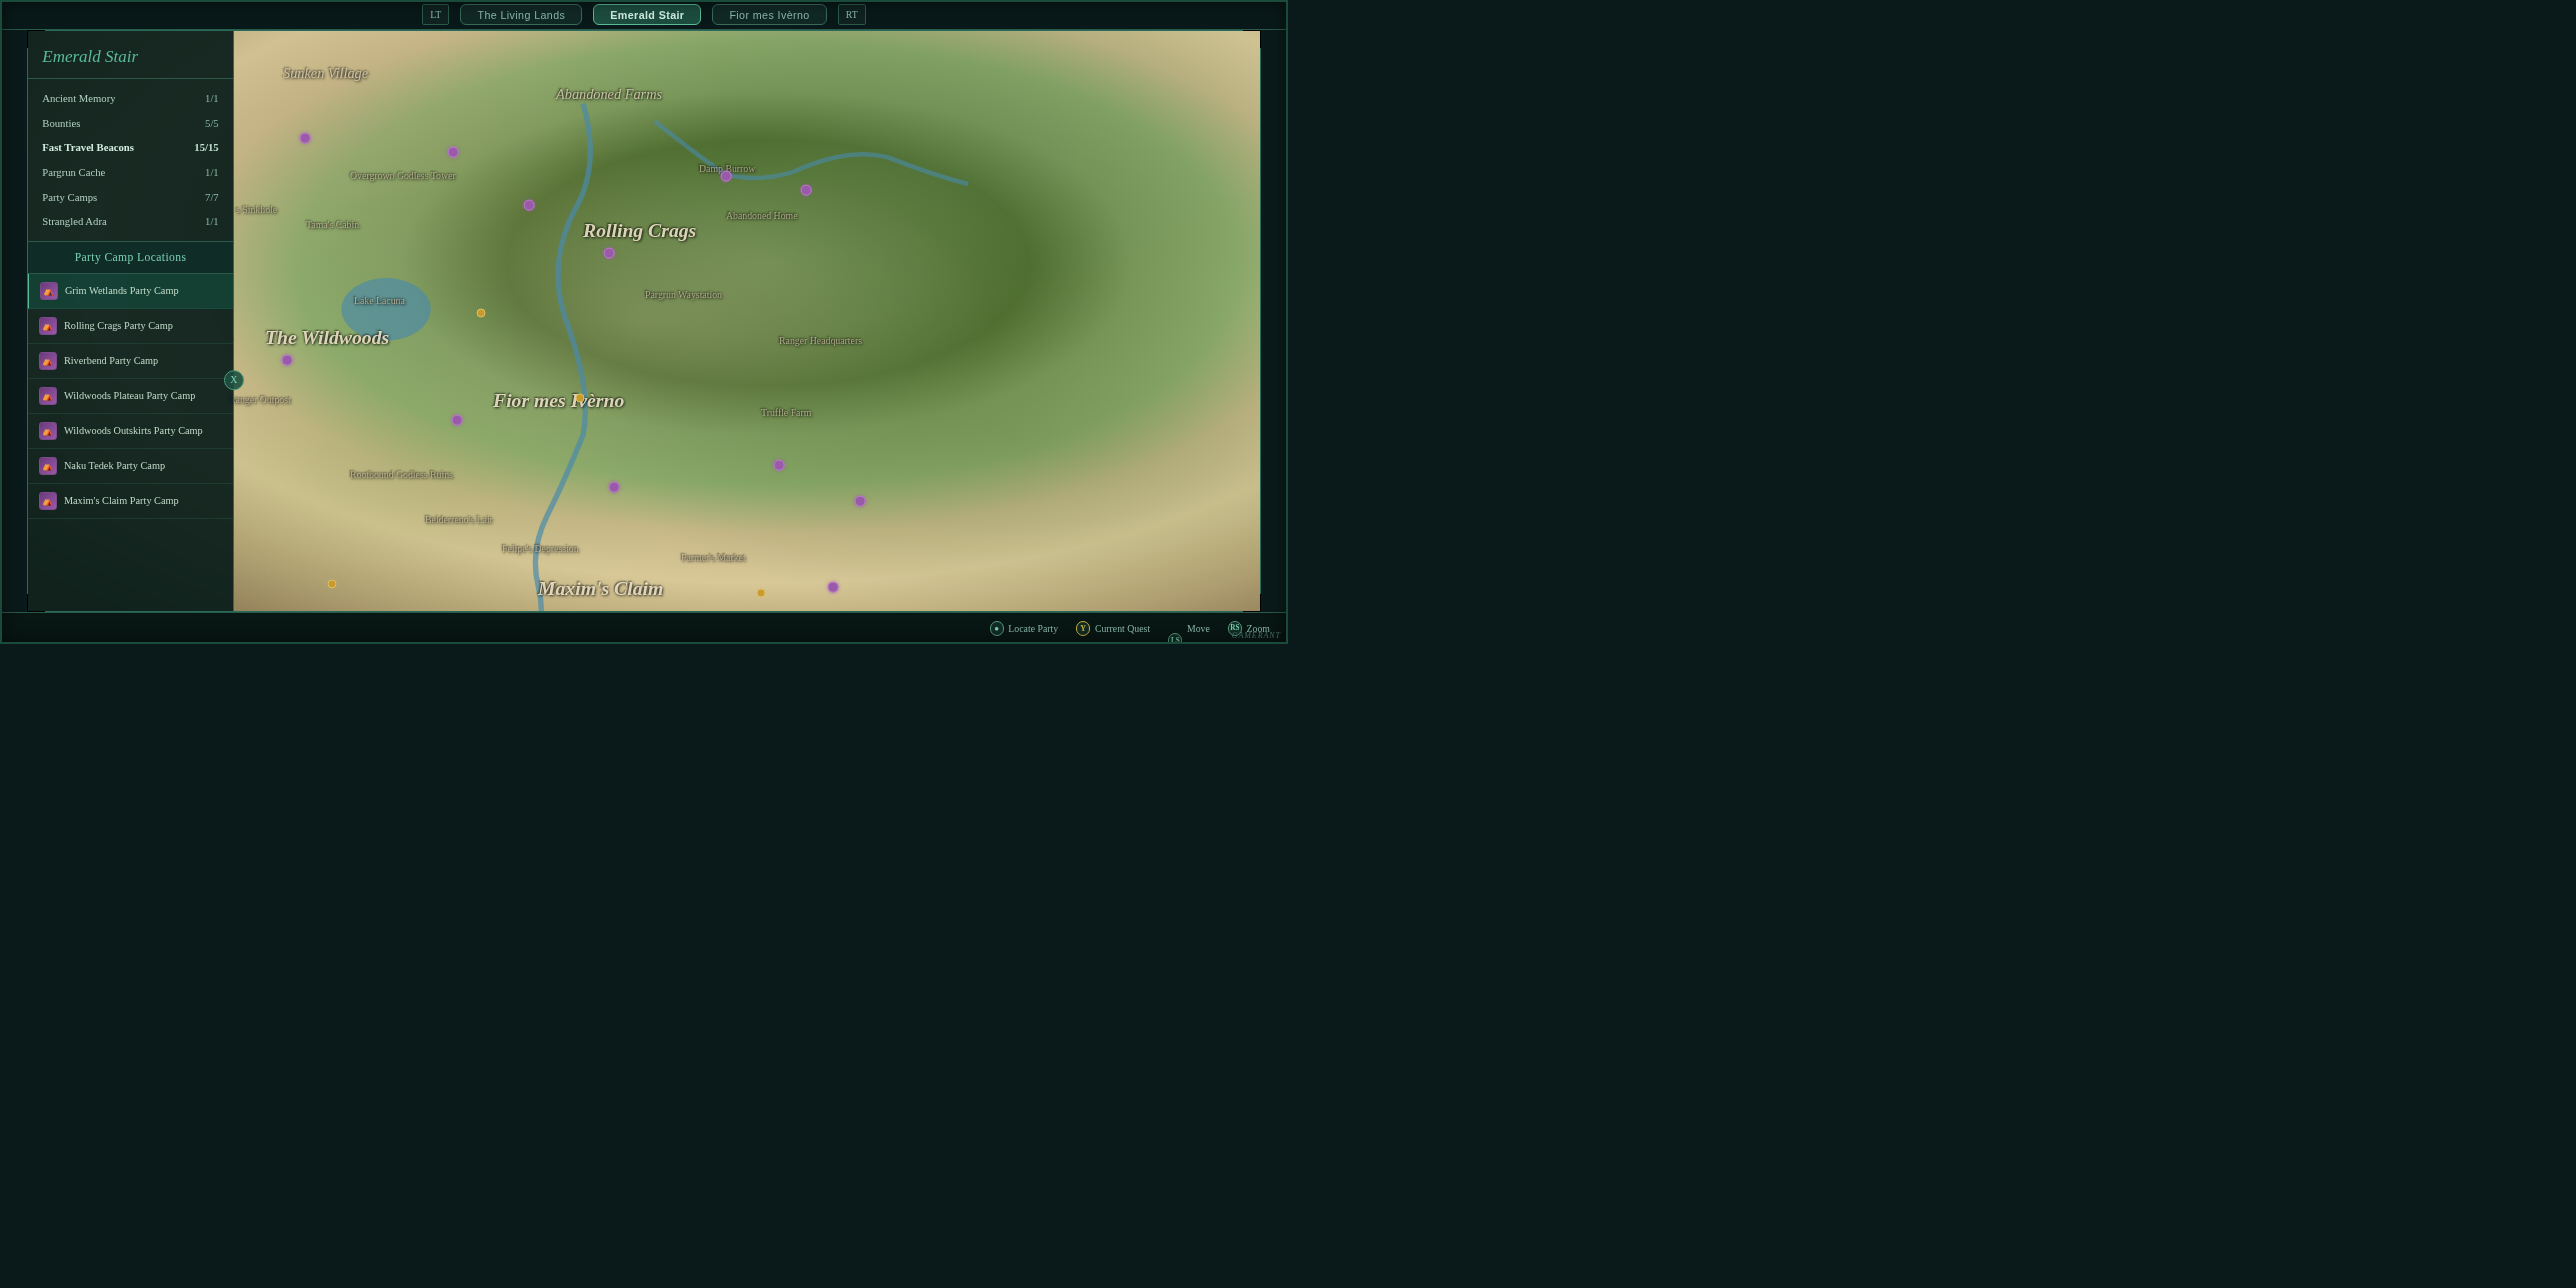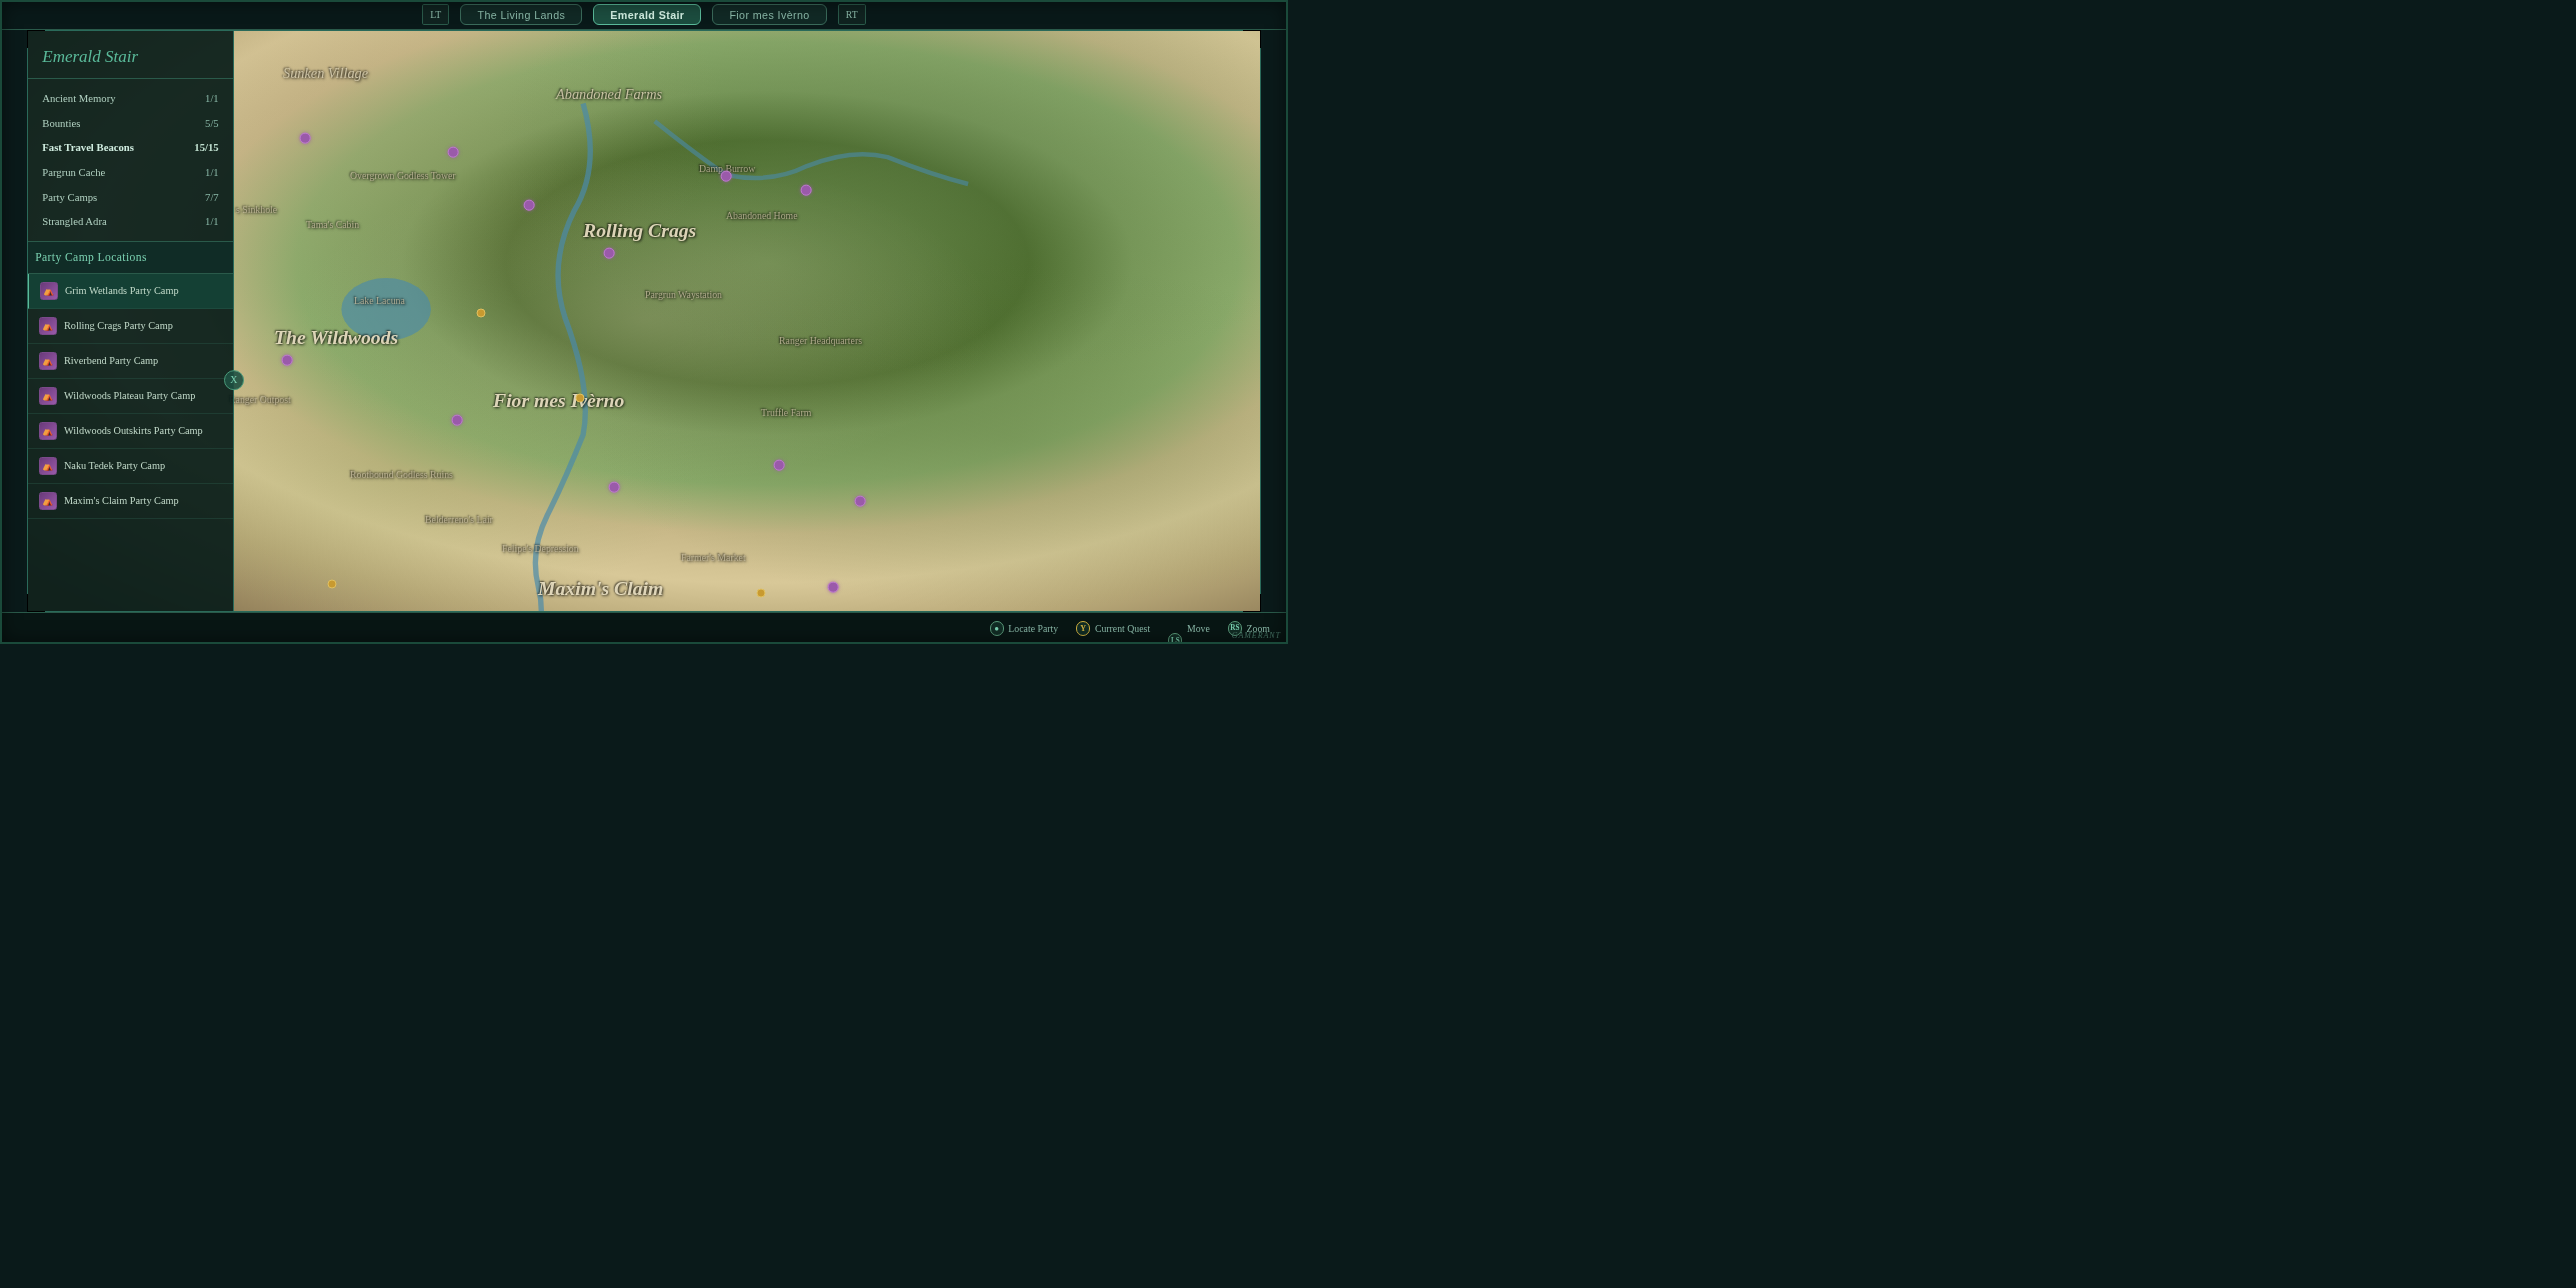--- a/index.html
+++ b/index.html
@@ -157,21 +157,21 @@
       display: flex;
       align-items: center;
       padding: 9px 7.2px;
       background: rgba(15, 45, 40, 0.8);
       border-bottom: 0.9px solid #2a5a4a;
     }
     .party-camps-title {
       color: #7ad0b0;
       font-size: 11.6px;
       flex: 1;
-      text-align: left;
+      text-align: center;
       letter-spacing: 0.4px;
     }
     .x-btn {
       width: 19.7px;
       height: 19.7px;
       background: rgba(30, 80, 65, 0.9);
       border: 0.9px solid #4a9a7a;
       border-radius: 50%;
       color: #7ad0b0;
       font-size: 9.8px;
@@ -338,21 +338,21 @@
     <path d="M 700 100 Q 750 140 780 160 Q 830 170 870 150 Q 920 130 960 140 Q 1010 160 1050 170" stroke="#4a8aaa" stroke-width="5" fill="none" opacity="0.6"></path>
 
     <ellipse cx="400" cy="310" rx="50" ry="35" fill="#4a8aaa" opacity="0.65"></ellipse>
 
     <path d="M 800 680 Q 850 700 900 690 Q 950 680 1000 700 Q 1050 720 1100 710" stroke="#4a8aaa" stroke-width="4" fill="none" opacity="0.5"></path>
   </svg>
 
   <div class="map-label medium" style="left:255px;top:34px;">Sunken Village</div>
   <div class="map-label medium" style="left:528px;top:55px;">Abandoned Farms</div>
   <div class="map-label large" style="left:555px;top:188px;">Rolling Crags</div>
-  <div class="map-label large" style="left:246px;top:295px;font-style:italic;">The Wildwoods</div>
+  <div class="map-label large" style="left:237px;top:295px;font-style:italic;">The Wildwoods</div>
   <div class="map-label large" style="left:465px;top:358px;">Fior mes Ivèrno</div>
   <div class="map-label large" style="left:510px;top:546px;">Maxim's Claim</div>
 
   <div class="map-label small" style="left:326px;top:264px;">Lake Lacuna</div>
   <div class="map-label small" style="left:322px;top:139px;">Overgrown Godless Tower</div>
   <div class="map-label small" style="left:270px;top:188px;margin-left:8px;">Tama's Cabin</div>
   <div class="map-label small" style="left:671px;top:132px;">Damp Burrow</div>
   <div class="map-label small" style="left:698px;top:179px;">Abandoned Home</div>
   <div class="map-label small" style="left:617px;top:258px;">Pargrun Waystation</div>
   <div class="map-label small" style="left:751px;top:304px;">Ranger Headquarters</div>

